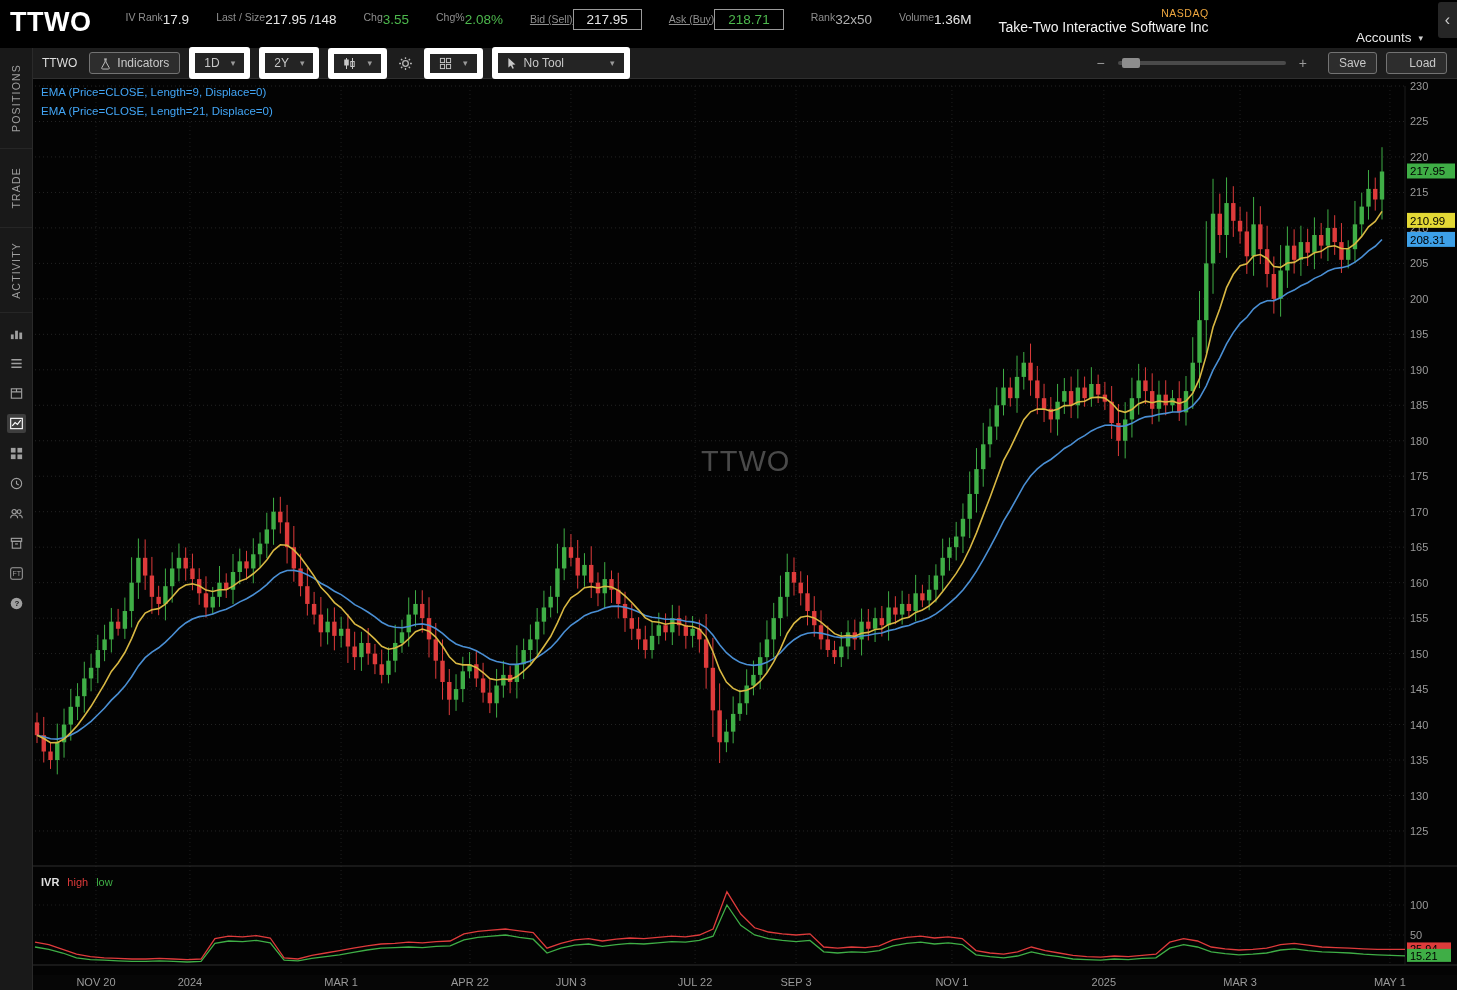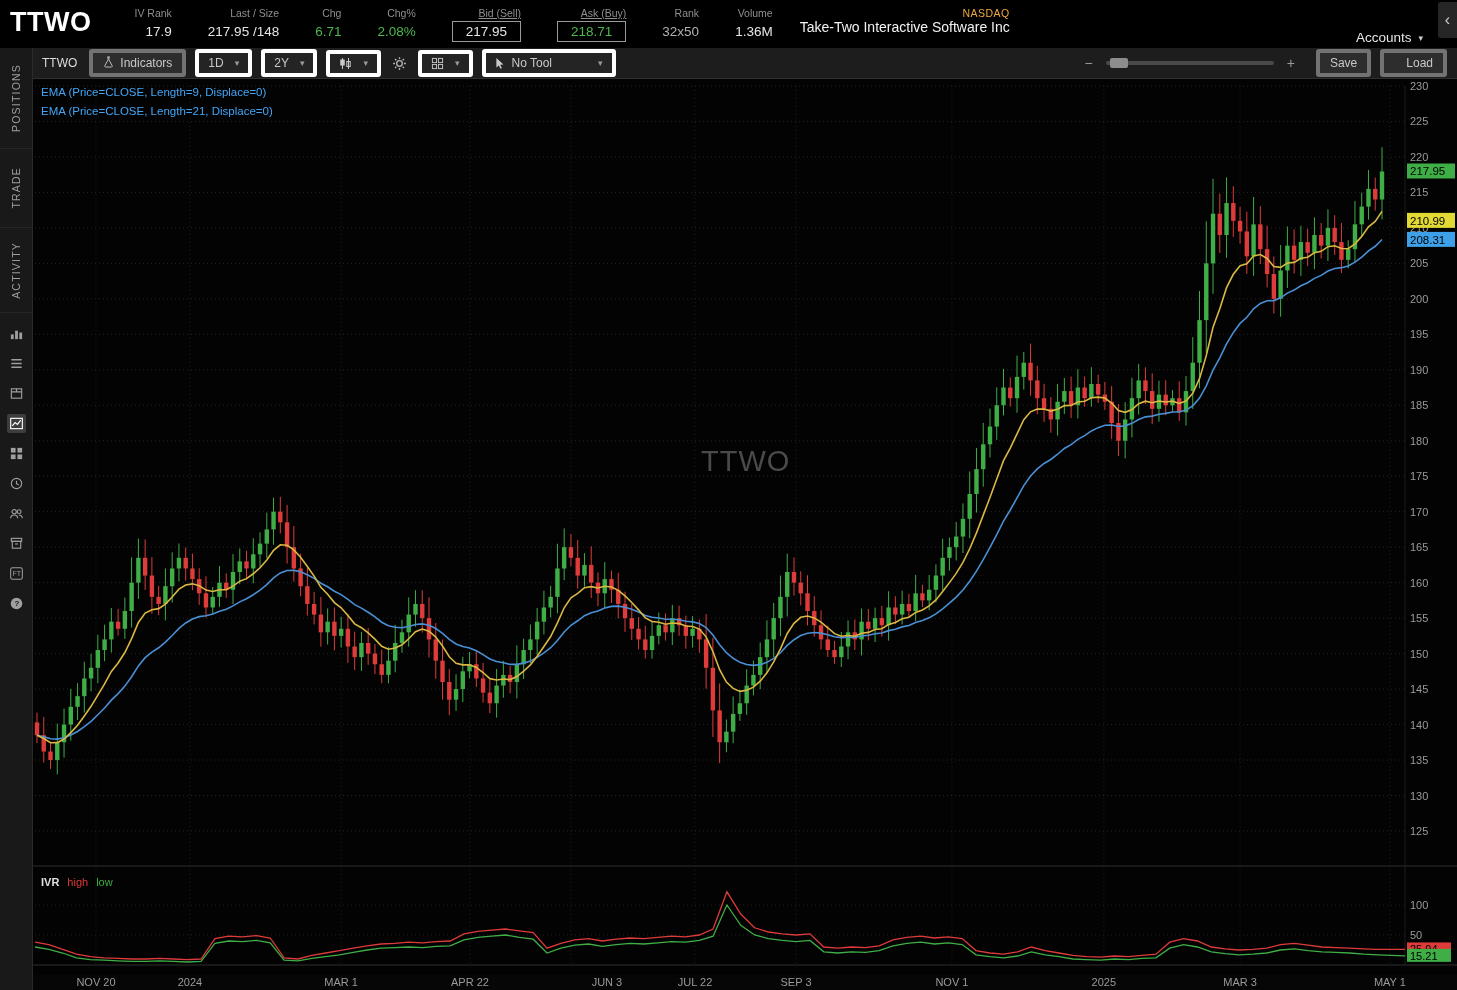--- a/index.html
+++ b/index.html
@@ -1,21 +1,21 @@
 <!DOCTYPE html>
 <html><head>
 <meta charset="utf-8">
 <style>
   html,body{margin:0;padding:0;background:#000;}
   .app{position:relative;width:1457px;height:990px;background:#000;font-family:"Liberation Sans",sans-serif;overflow:hidden;}
 
   
   .header{position:absolute;left:0;top:0;width:100%;height:48px;background:#000;display:flex;align-items:flex-start;padding:4px 0 0 10px;box-sizing:border-box;}
   .logo{font-size:27px;font-weight:bold;color:#fff;margin-right:34px;line-height:36px;letter-spacing:.5px;}
-  .hfield{display:flex;flex-direction:column;align-items:flex-end;margin-right:27px;padding-top:3px;margin-left:9px;}
+  .hfield{display:flex;flex-direction:row;align-items:center;margin-right:27px;padding-top:3px;}
   .hlabel{font-size:10.5px;color:#8f8f8f;white-space:nowrap;}
   .hlabel.u{text-decoration:underline;}
   .hvalue{font-size:13.5px;color:#e6e6e6;margin-top:5px;white-space:nowrap;}
   .hvalue.green{color:#4db84d;}
   .hvalue.dim{color:#b0b0b0;}
   .hbox{border:1px solid #9a9a9a;padding:2px 13px;margin-top:2px;font-size:13.5px;color:#e6e6e6;cursor:pointer;white-space:nowrap;}
   .hbox.green{color:#4db84d;}
   .exchblock{display:flex;flex-direction:column;align-items:flex-end;padding-top:3px;}
   .exch{font-size:10.5px;color:#efa73f;letter-spacing:.5px;}
   .company{font-size:14px;color:#f2f2f2;white-space:nowrap;}
@@ -28,22 +28,22 @@
   .vtab{width:100%;display:flex;align-items:center;justify-content:center;border-bottom:1px solid #262626;cursor:pointer;}
   .vtab span{display:inline-block;writing-mode:vertical-rl;transform:rotate(180deg);font-size:10.5px;letter-spacing:1.2px;color:#9f9f9f;}
   .vtab.p{height:100px;}.vtab.t{height:78px;}.vtab.a{height:84px;}
   .icons{display:flex;flex-direction:column;gap:11px;margin-top:11px;align-items:center;}
   .sicon{width:19px;height:19px;display:flex;align-items:center;justify-content:center;cursor:pointer;}
   .sicon.active{background:#3d3d3d;border-radius:2px;}
 
   
   .toolbar{position:absolute;left:33px;top:48px;right:0;height:31px;background:#1d1d1d;border-bottom:1px solid #2f2f2f;display:flex;align-items:center;padding-left:9px;gap:9px;box-sizing:border-box;}
   .tsym{color:#ddd;font-size:12px;margin-right:3px;}
-  .tbtn{display:flex;align-items:flex-start;gap:6px;background:#2d2d2d;border:4px solid #737373;border-radius:3px;padding:3px 10px;color:#c8c8c8;font-size:12px;cursor:pointer;white-space:nowrap;}
-  .tsel{display:flex;align-items:center;gap:11px;background:#242424;border:4px solid #ffffff;border-radius:3px;padding:3px 9px;color:#c8c8c8;font-size:12px;cursor:pointer;white-space:nowrap;}
+  .tbtn{display:flex;align-items:flex-end;gap:6px;background:#2d2d2d;border:1px solid #737373;border-radius:3px;padding:3px 10px;color:#c8c8c8;font-size:12px;cursor:pointer;white-space:nowrap;}
+  .tsel{display:flex;align-items:center;gap:11px;background:#242424;border:6px solid #ffffff;border-radius:3px;padding:3px 9px;color:#c8c8c8;font-size:12px;cursor:pointer;white-space:nowrap;}
   .caret{font-size:9px;color:#9a9a9a;}
   .gearbox{padding:0 2px;cursor:pointer;display:flex;align-items:center;}
   .spacer{flex:1;}
   .zbtn{color:#9a9a9a;font-size:14px;cursor:pointer;padding:0 4px;}
   .slidertrack{width:168px;height:4px;background:#4a4a4a;border-radius:2px;position:relative;cursor:pointer;}
   .sliderhandle{position:absolute;left:4px;top:-3px;width:18px;height:10px;background:#8d8d8d;border-radius:2px;}
   .savebtn{margin-left:8px;}
   .loadbtn{margin-right:10px;padding-left:22px;}
 
   
@@ -70,21 +70,21 @@
     <div class="hfield">
       <div class="hlabel">IV Rank</div>
       <div class="hvalue">17.9</div>
     </div>
     <div class="hfield">
       <div class="hlabel">Last / Size</div>
       <div class="hvalue">217.95 /148</div>
     </div>
     <div class="hfield">
       <div class="hlabel">Chg</div>
-      <div class="hvalue green">6.71</div>
+      <div class="hvalue green">3.55</div>
     </div>
     <div class="hfield">
       <div class="hlabel">Chg%</div>
       <div class="hvalue green">2.08%</div>
     </div>
     <div class="hfield">
       <div class="hlabel u">Bid (Sell)</div>
       <div class="hbox">217.95</div>
     </div>
     <div class="hfield">
@@ -773,21 +773,21 @@
           <text x="1377" y="874.436" fill="#000" font-size="11">25.94</text>
           <rect x="1374" y="869.874" width="44" height="13" fill="#3fae46"></rect>
           <text x="1377" y="880.874" fill="#000" font-size="11">15.21</text>
         </g>
       </svg>
     <div class="xaxis" id="xaxis">
         <div class="xtick" style="left: 62.965px;">NOV 20</div>
         <div class="xtick" style="left: 156.947px;">2024</div>
         <div class="xtick" style="left: 308.058px;">MAR 1</div>
         <div class="xtick" style="left: 436.975px;">APR 22</div>
-        <div class="xtick" style="left: 537.944px; margin-left: 36px;">JUN 3</div>
+        <div class="xtick" style="left: 537.944px;">JUN 3</div>
         <div class="xtick" style="left: 662.066px;">JUL 22</div>
         <div class="xtick" style="left: 763.035px;">SEP 3</div>
         <div class="xtick" style="left: 918.941px;">NOV 1</div>
         <div class="xtick" style="left: 1070.87px;">2025</div>
         <div class="xtick" style="left: 1207.05px;">MAR 3</div>
         <div class="xtick" style="left: 1356.93px;">MAY 1</div>
       </div>
   </div>
 
 </div>

